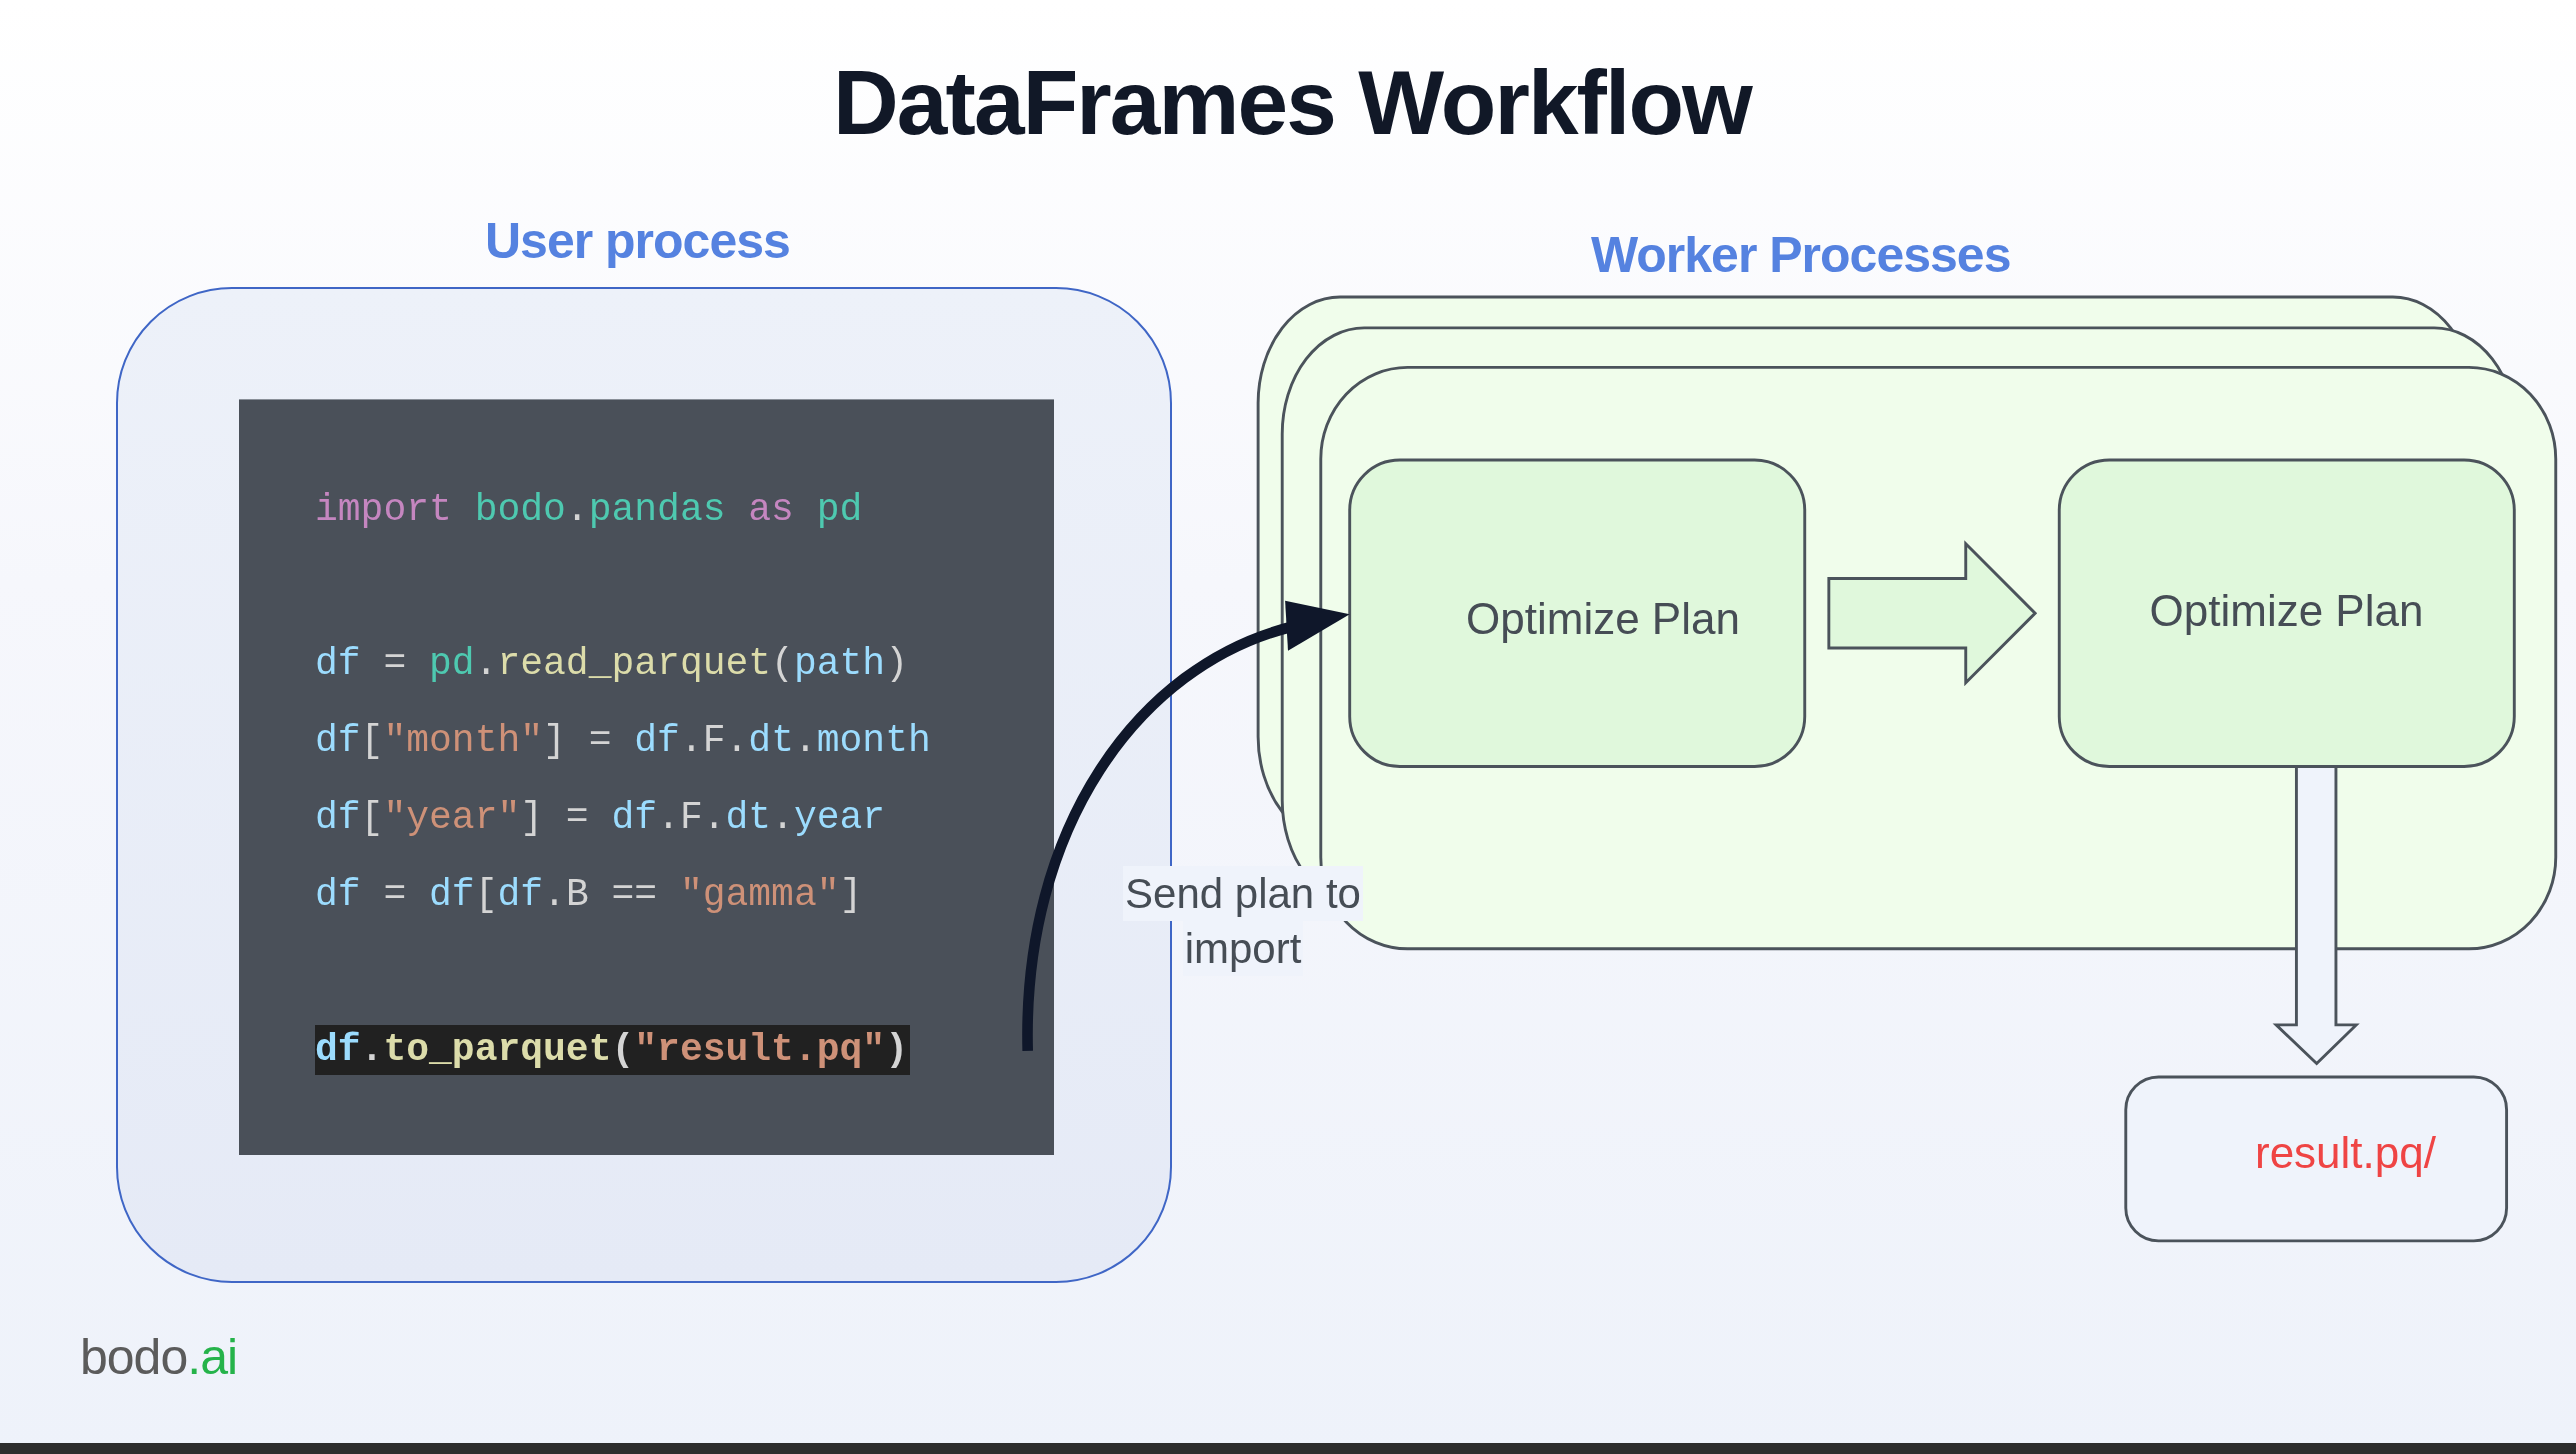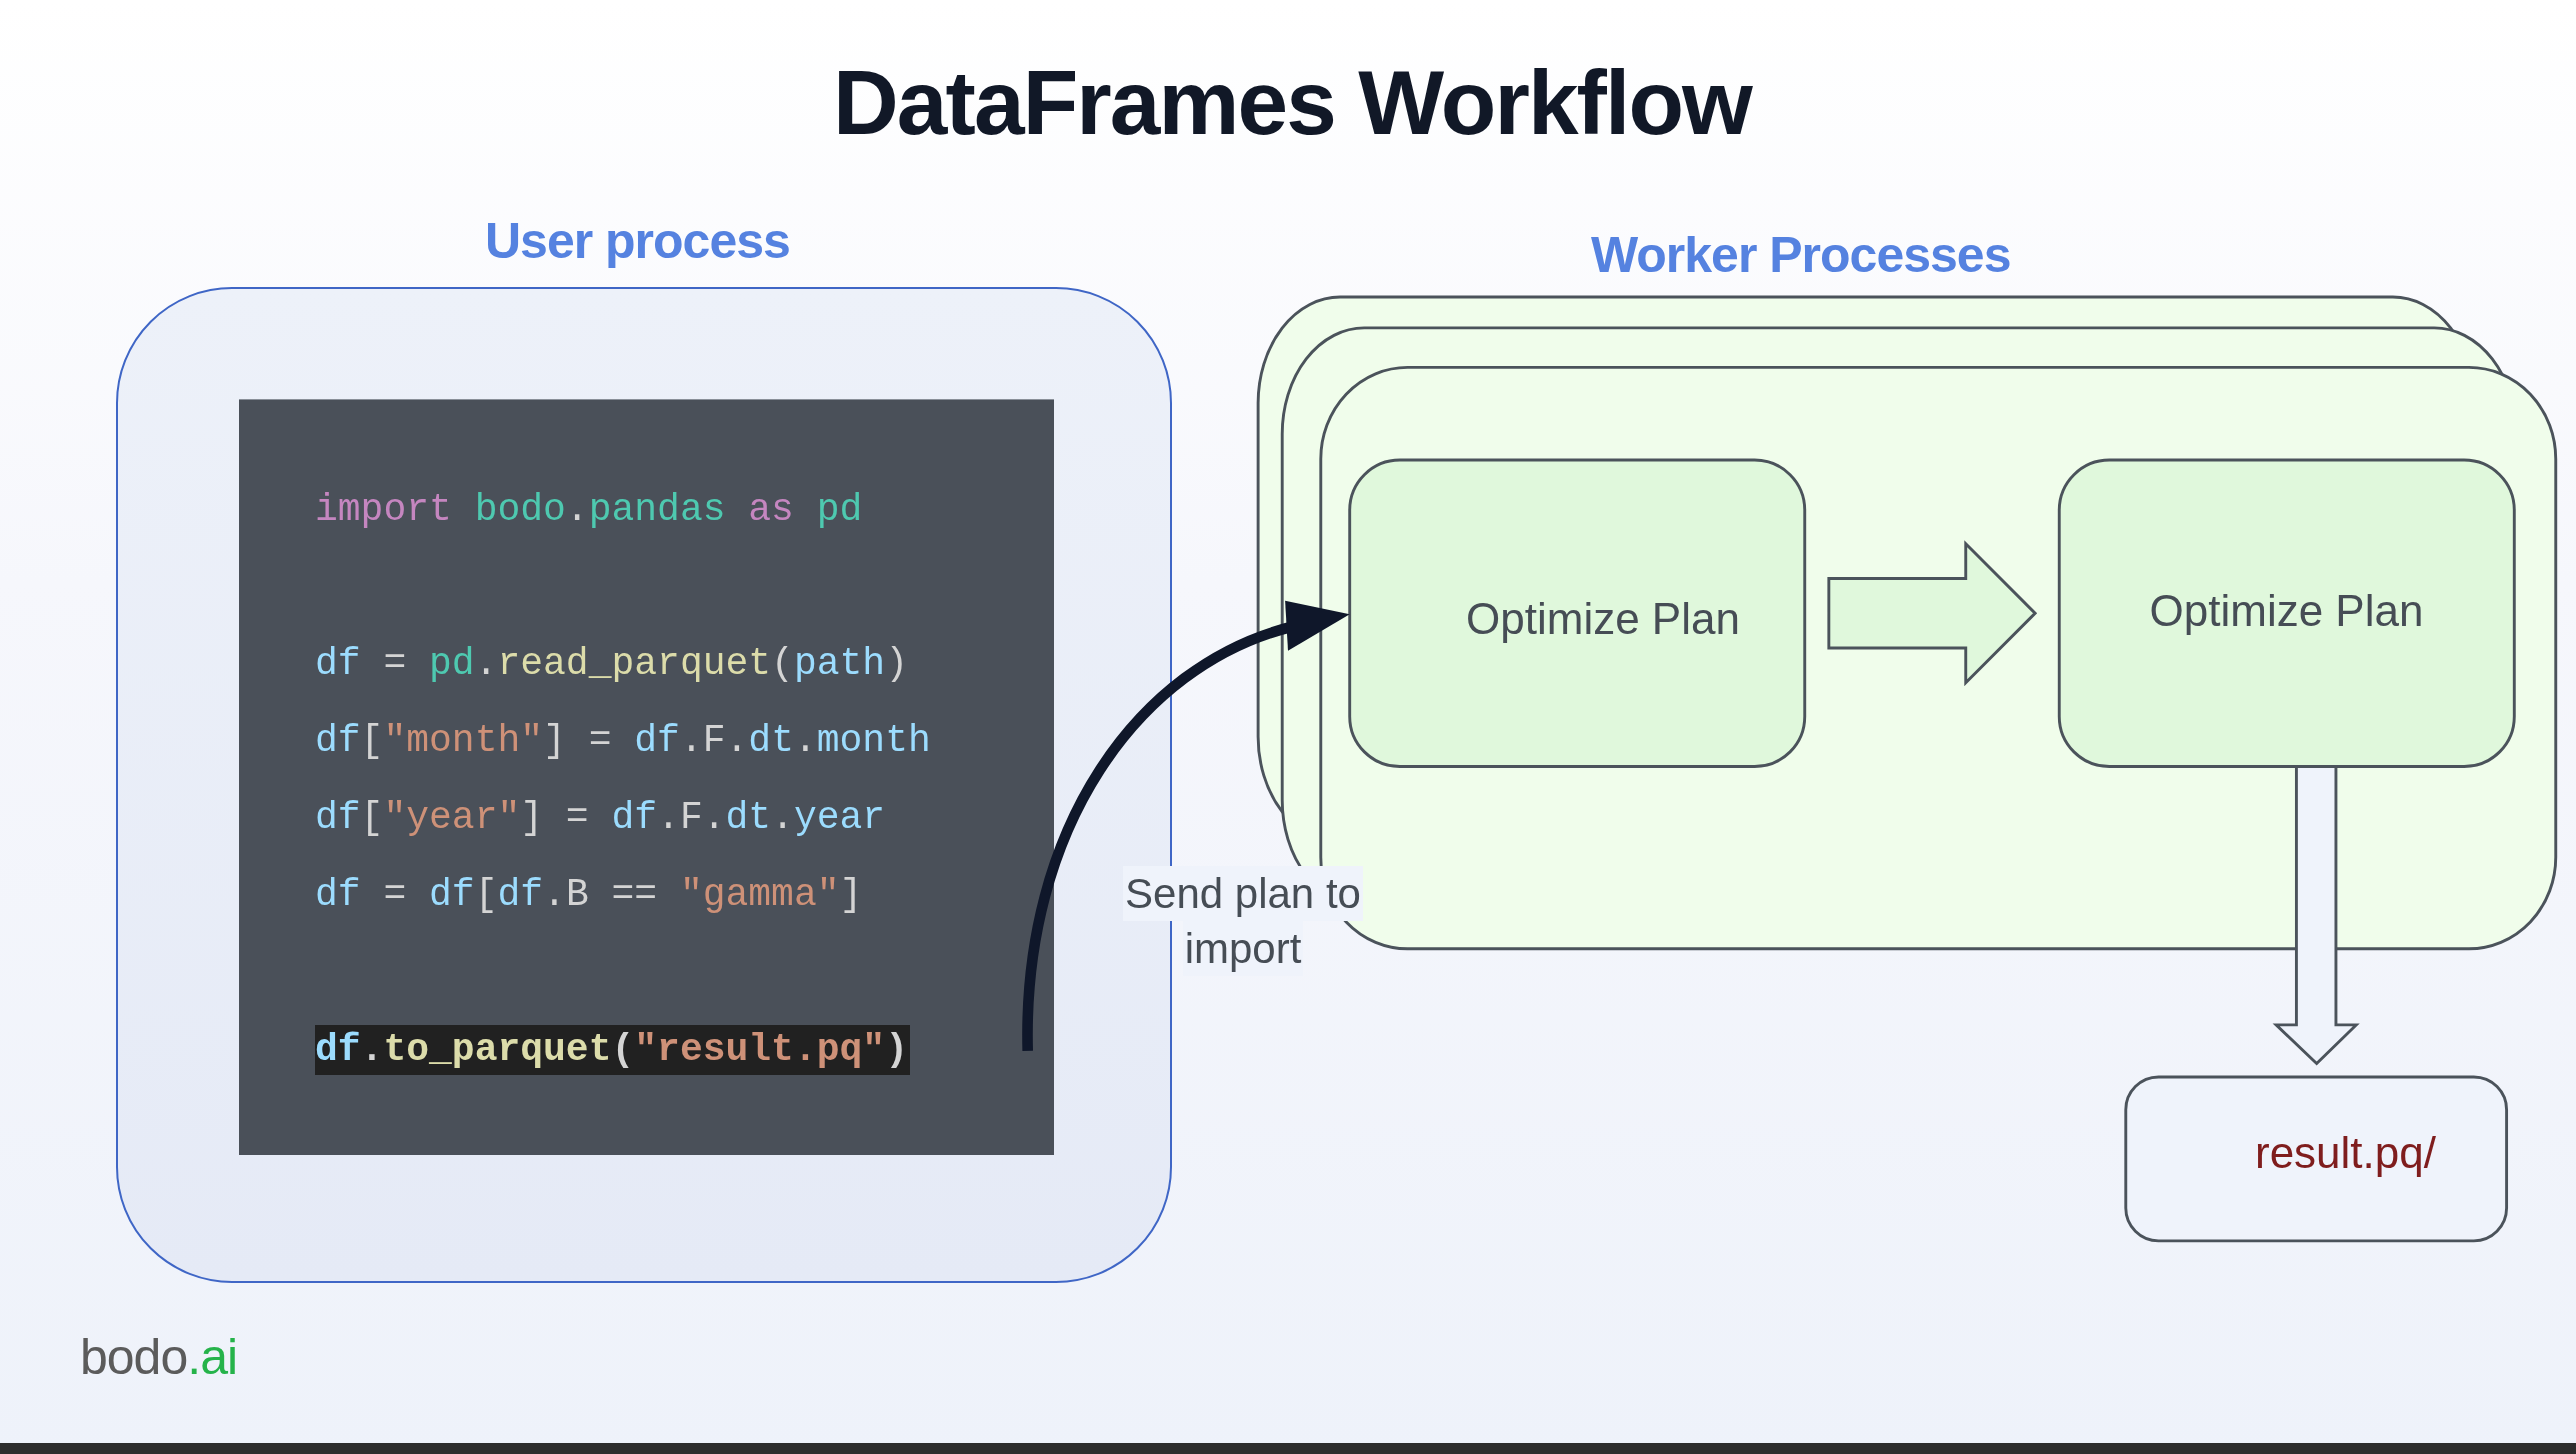--- a/index.html
+++ b/index.html
@@ -20,21 +20,21 @@
   .code-line { position:absolute; left:76px; font-family:Liberation Mono, monospace; font-size:38px;
                line-height:50px; white-space:pre; color:#9cdcfe; }
   .code-line.bold { font-weight:bold; background:#212121; padding:0 1.9px 0 0; }
 
   #diagram-svg { left:0; top:0; width:2576px; height:1455px; }
 
   .node-label { position:absolute; font-size:44px; color:#464d55; text-align:center; white-space:nowrap; }
   #send-label { left:1114px; top:866px; width:258px; font-size:42px; color:#464d55; text-align:center; line-height:55px; }
   #send-label span { background:#eff3fb; display:inline-block; padding:0 1.9px; }
 
-  #result-label { left:2126px; top:1128px; width:439px; text-align:center; font-size:44px; color:#7f1d1d; }
+  #result-label { left:2126px; top:1128px; width:439px; text-align:center; font-size:44px; color:#ef4444; }
 
   #logo { left:80px; top:1328px; font-size:50px; letter-spacing:-1px; line-height:58px; font-weight:normal; }
   #logo .bodo { color:#5b5b5b; }
   #logo .ai { color:#25b34a; }
 
   #bottom-bar { left:0; top:1443px; width:2576px; height:11.6px; background:#2d2d2d; }
 </style>
 </head>
 <body>
 

